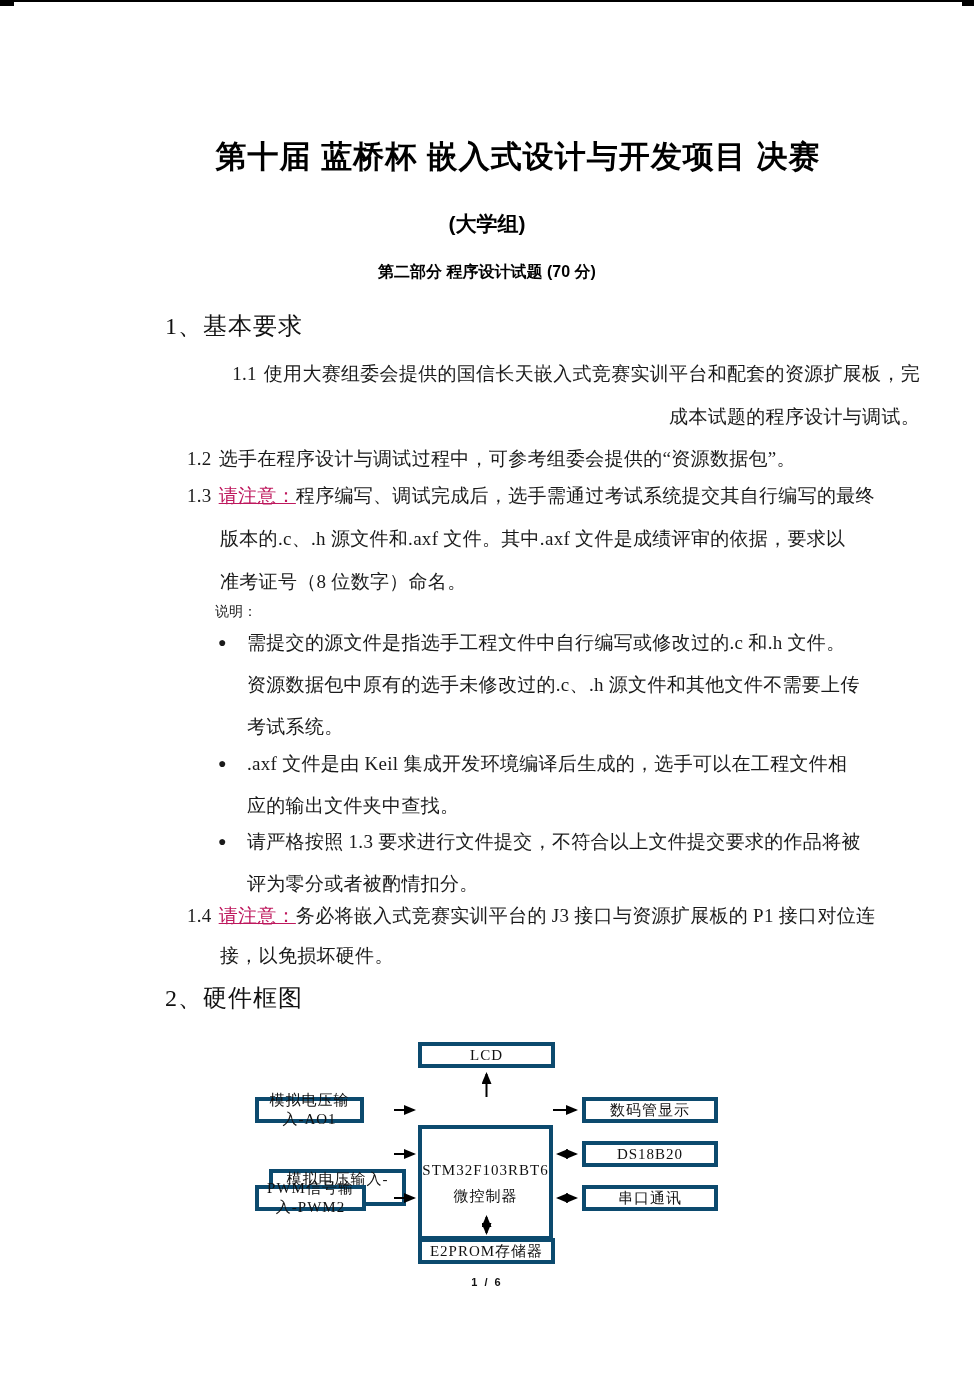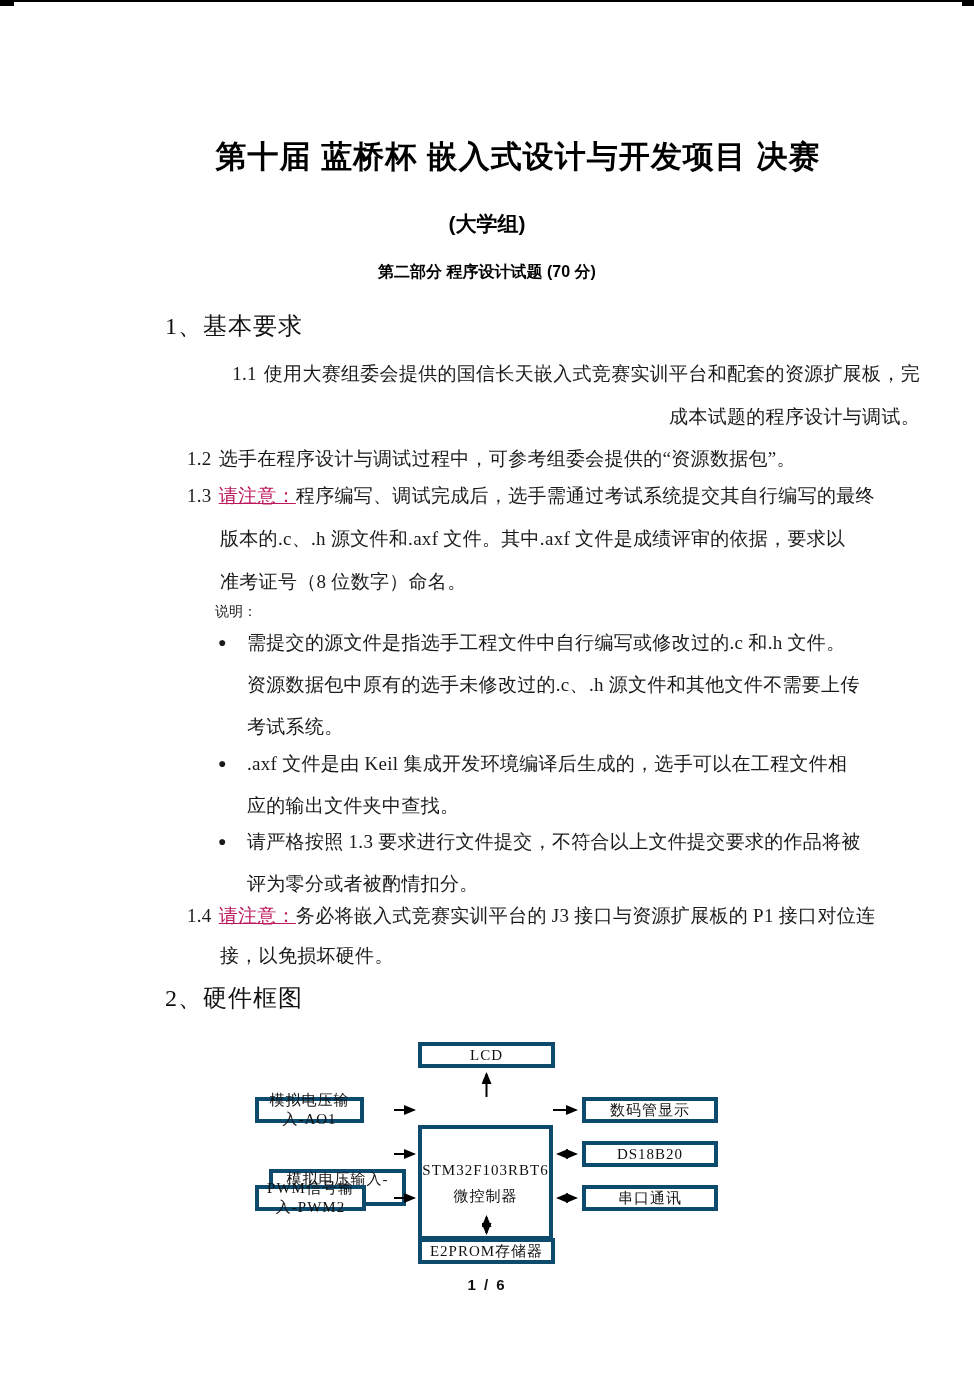--- a/index.html
+++ b/index.html
@@ -54,21 +54,21 @@
     position:absolute; border:4px solid #0c4a6e; background:#fff;
     display:flex; align-items:center; justify-content:center; text-align:center;
     font-size:15px; letter-spacing:1px; color:#111; box-sizing:border-box;
   }
   .hw-mcu { flex-direction:column; line-height:26px;margin-top:28px; }
   .arrow-layer { position:absolute; left:0; top:1030px; width:974px; height:260px; }
 
   .footer {
     position:absolute; left:0; top:1276px; width:974px; text-align:center;
     font-family:"Liberation Sans","DejaVu Sans",sans-serif;
-    font-size:15px; font-weight:bold; color:#111; letter-spacing:2px;
+    font-size:11px; font-weight:bold; color:#111; letter-spacing:2px;
   }
 </style>
 </head>
 <body>
 
 <div class="page">
 
   <div class="edge-top"></div>
   <div class="nub tl"></div>
   <div class="nub tr"></div>

